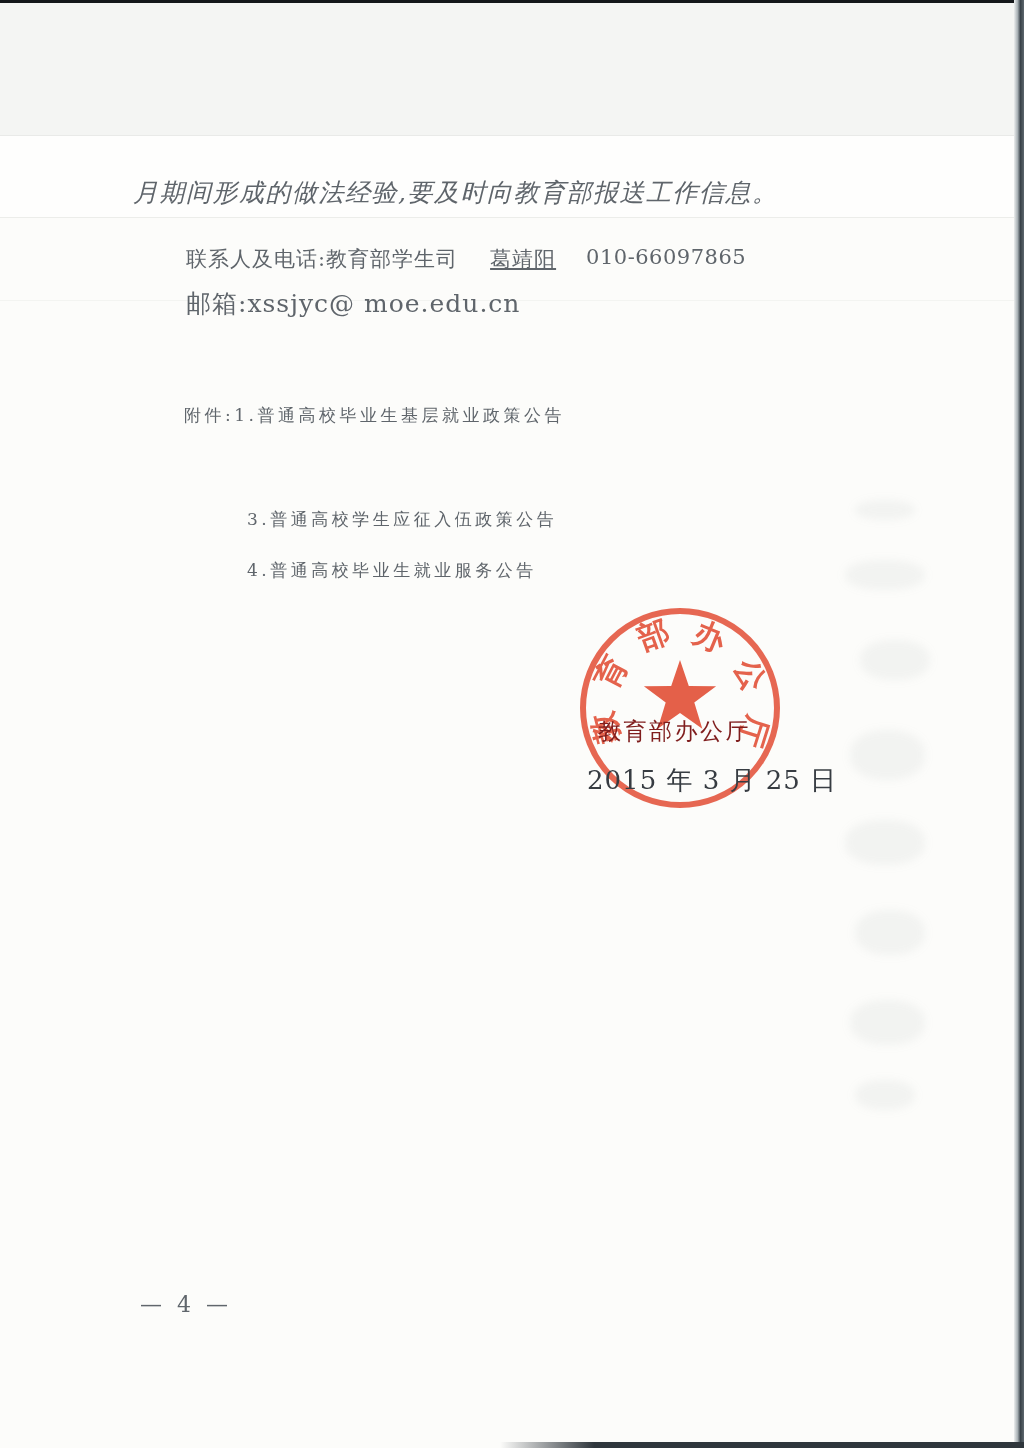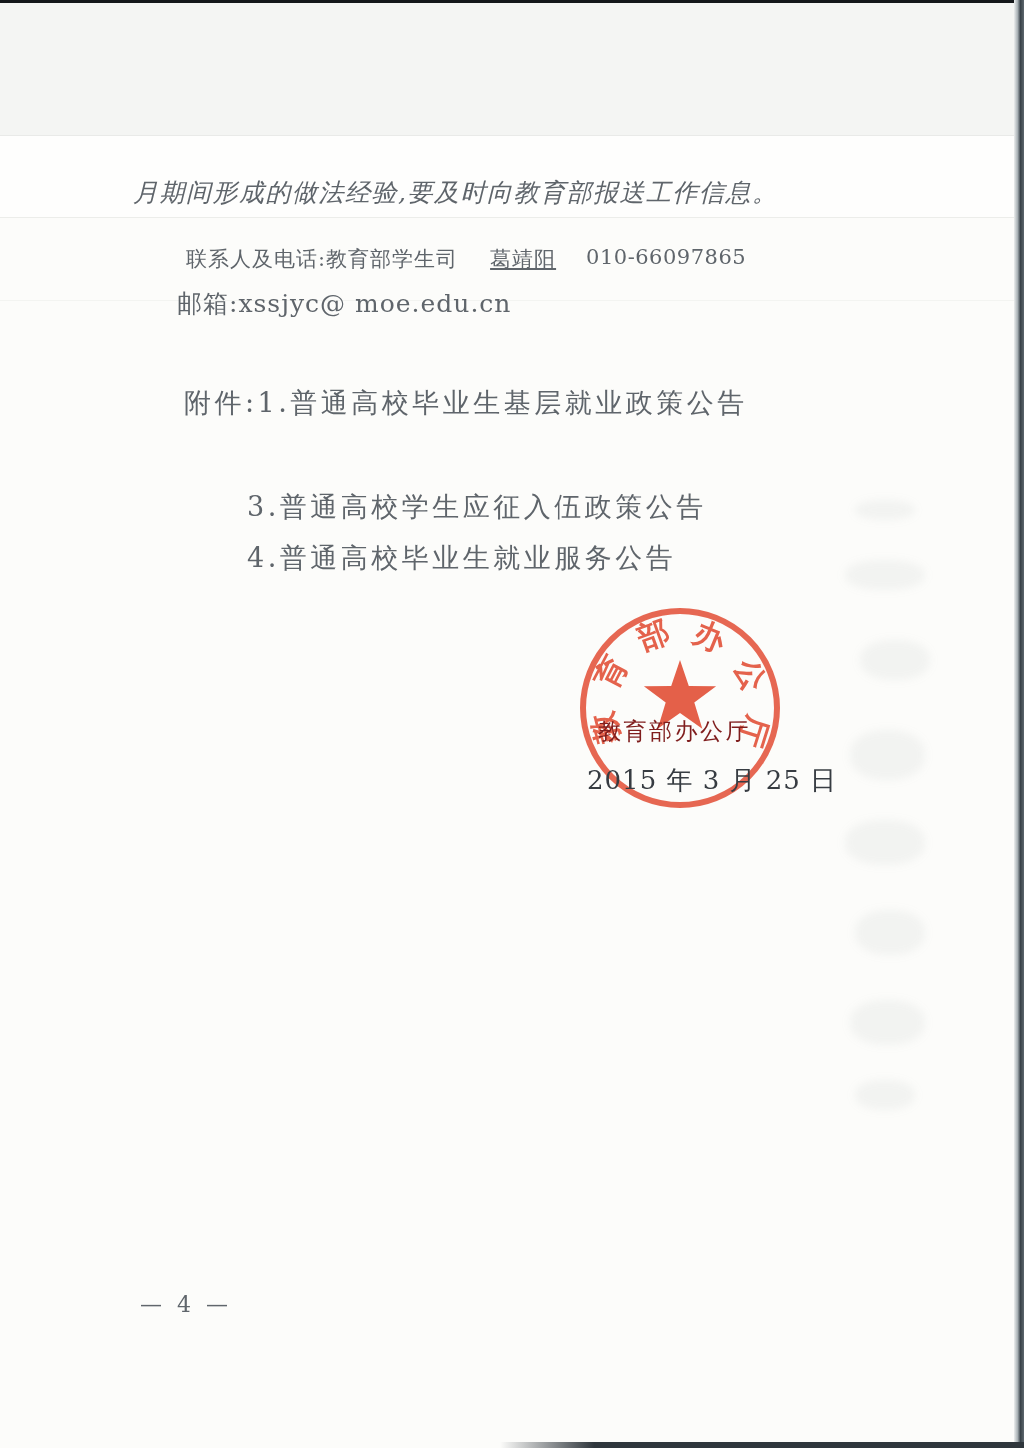--- a/index.html
+++ b/index.html
@@ -23,22 +23,22 @@
   .band3{top:136px;height:81px;background:rgba(255,255,255,0.5);}
   .band4{top:217px;height:1px;background:rgba(120,130,125,0.12);}
   .band5{top:300px;height:1px;background:rgba(140,150,145,0.08);}
   .ghost{position:absolute;border-radius:45%;filter:blur(4px);background:rgba(130,140,135,0.08);pointer-events:none;}
   
   .tline{position:absolute;white-space:nowrap;}
   .body-line{left:133px;top:176px;font-size:25px;letter-spacing:1.5px;font-style:italic;}
   .contact-line{left:186px;top:233px;font-size:21px;letter-spacing:1px;display:flex;margin-top:12px;}
   .contact-name{margin-left:32px;text-decoration:underline;}
   .contact-phone{margin-left:30px;letter-spacing:0.5px;text-align:right;}
-  .email-line{left:177px;top:287px;font-size:25px;letter-spacing:1px;}
-  .attach-line{font-size:27px;letter-spacing:3.5px;}
+  .email-line{left:186px;top:287px;font-size:25px;letter-spacing:1px;}
+  .attach-line{font-size:17px;letter-spacing:3.5px;margin-top:19px;}
   .attach-first{left:184px;top:385px;}
   .attach-2{left:247px;top:437px;}
   .attach-3{left:247px;top:489px;}
   .attach-4{left:247px;top:540px;}
   
   .seal{position:absolute;left:570px;top:598px;width:220px;height:220px;}
   .sig-org{left:598px;top:716px;font-size:23px;letter-spacing:2.5px;color:#7f1d1d;}
   .sig-date{left:587px;top:763px;font-size:26px;letter-spacing:1px;color:#373c42;}
   .page-number{left:140px;top:1292px;font-size:22px;letter-spacing:4px;color:#60666c;}
 </style>

